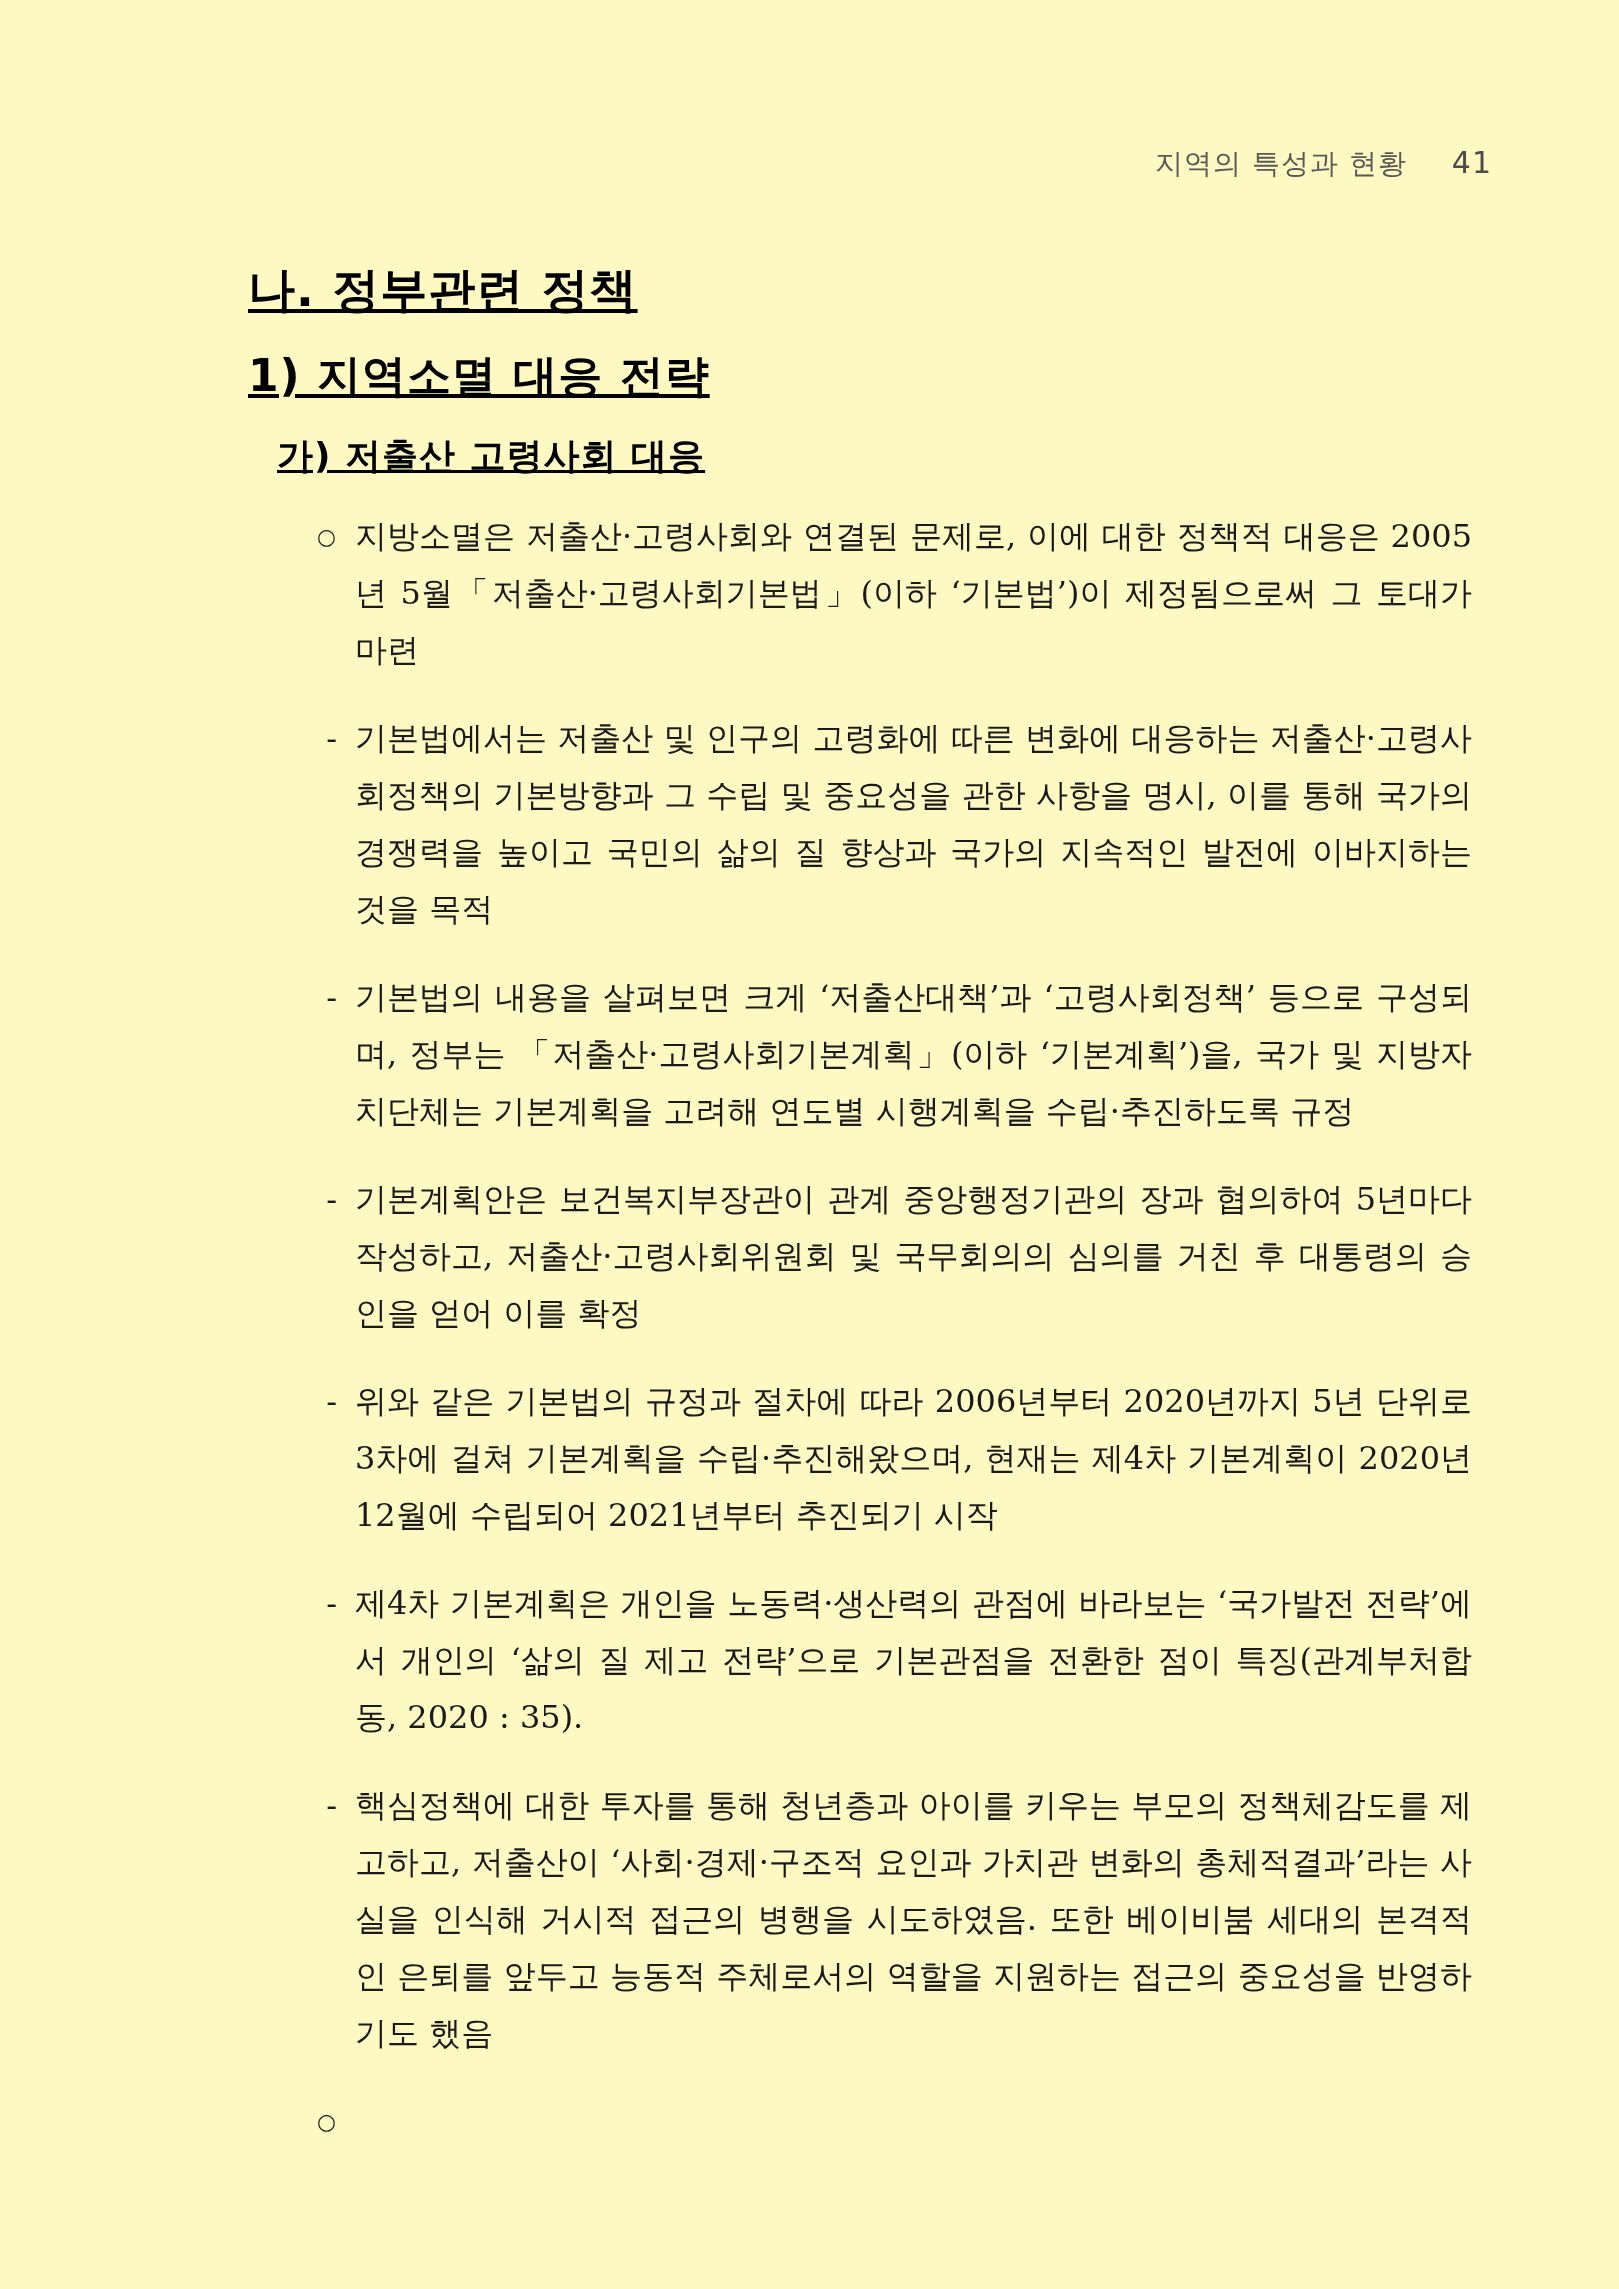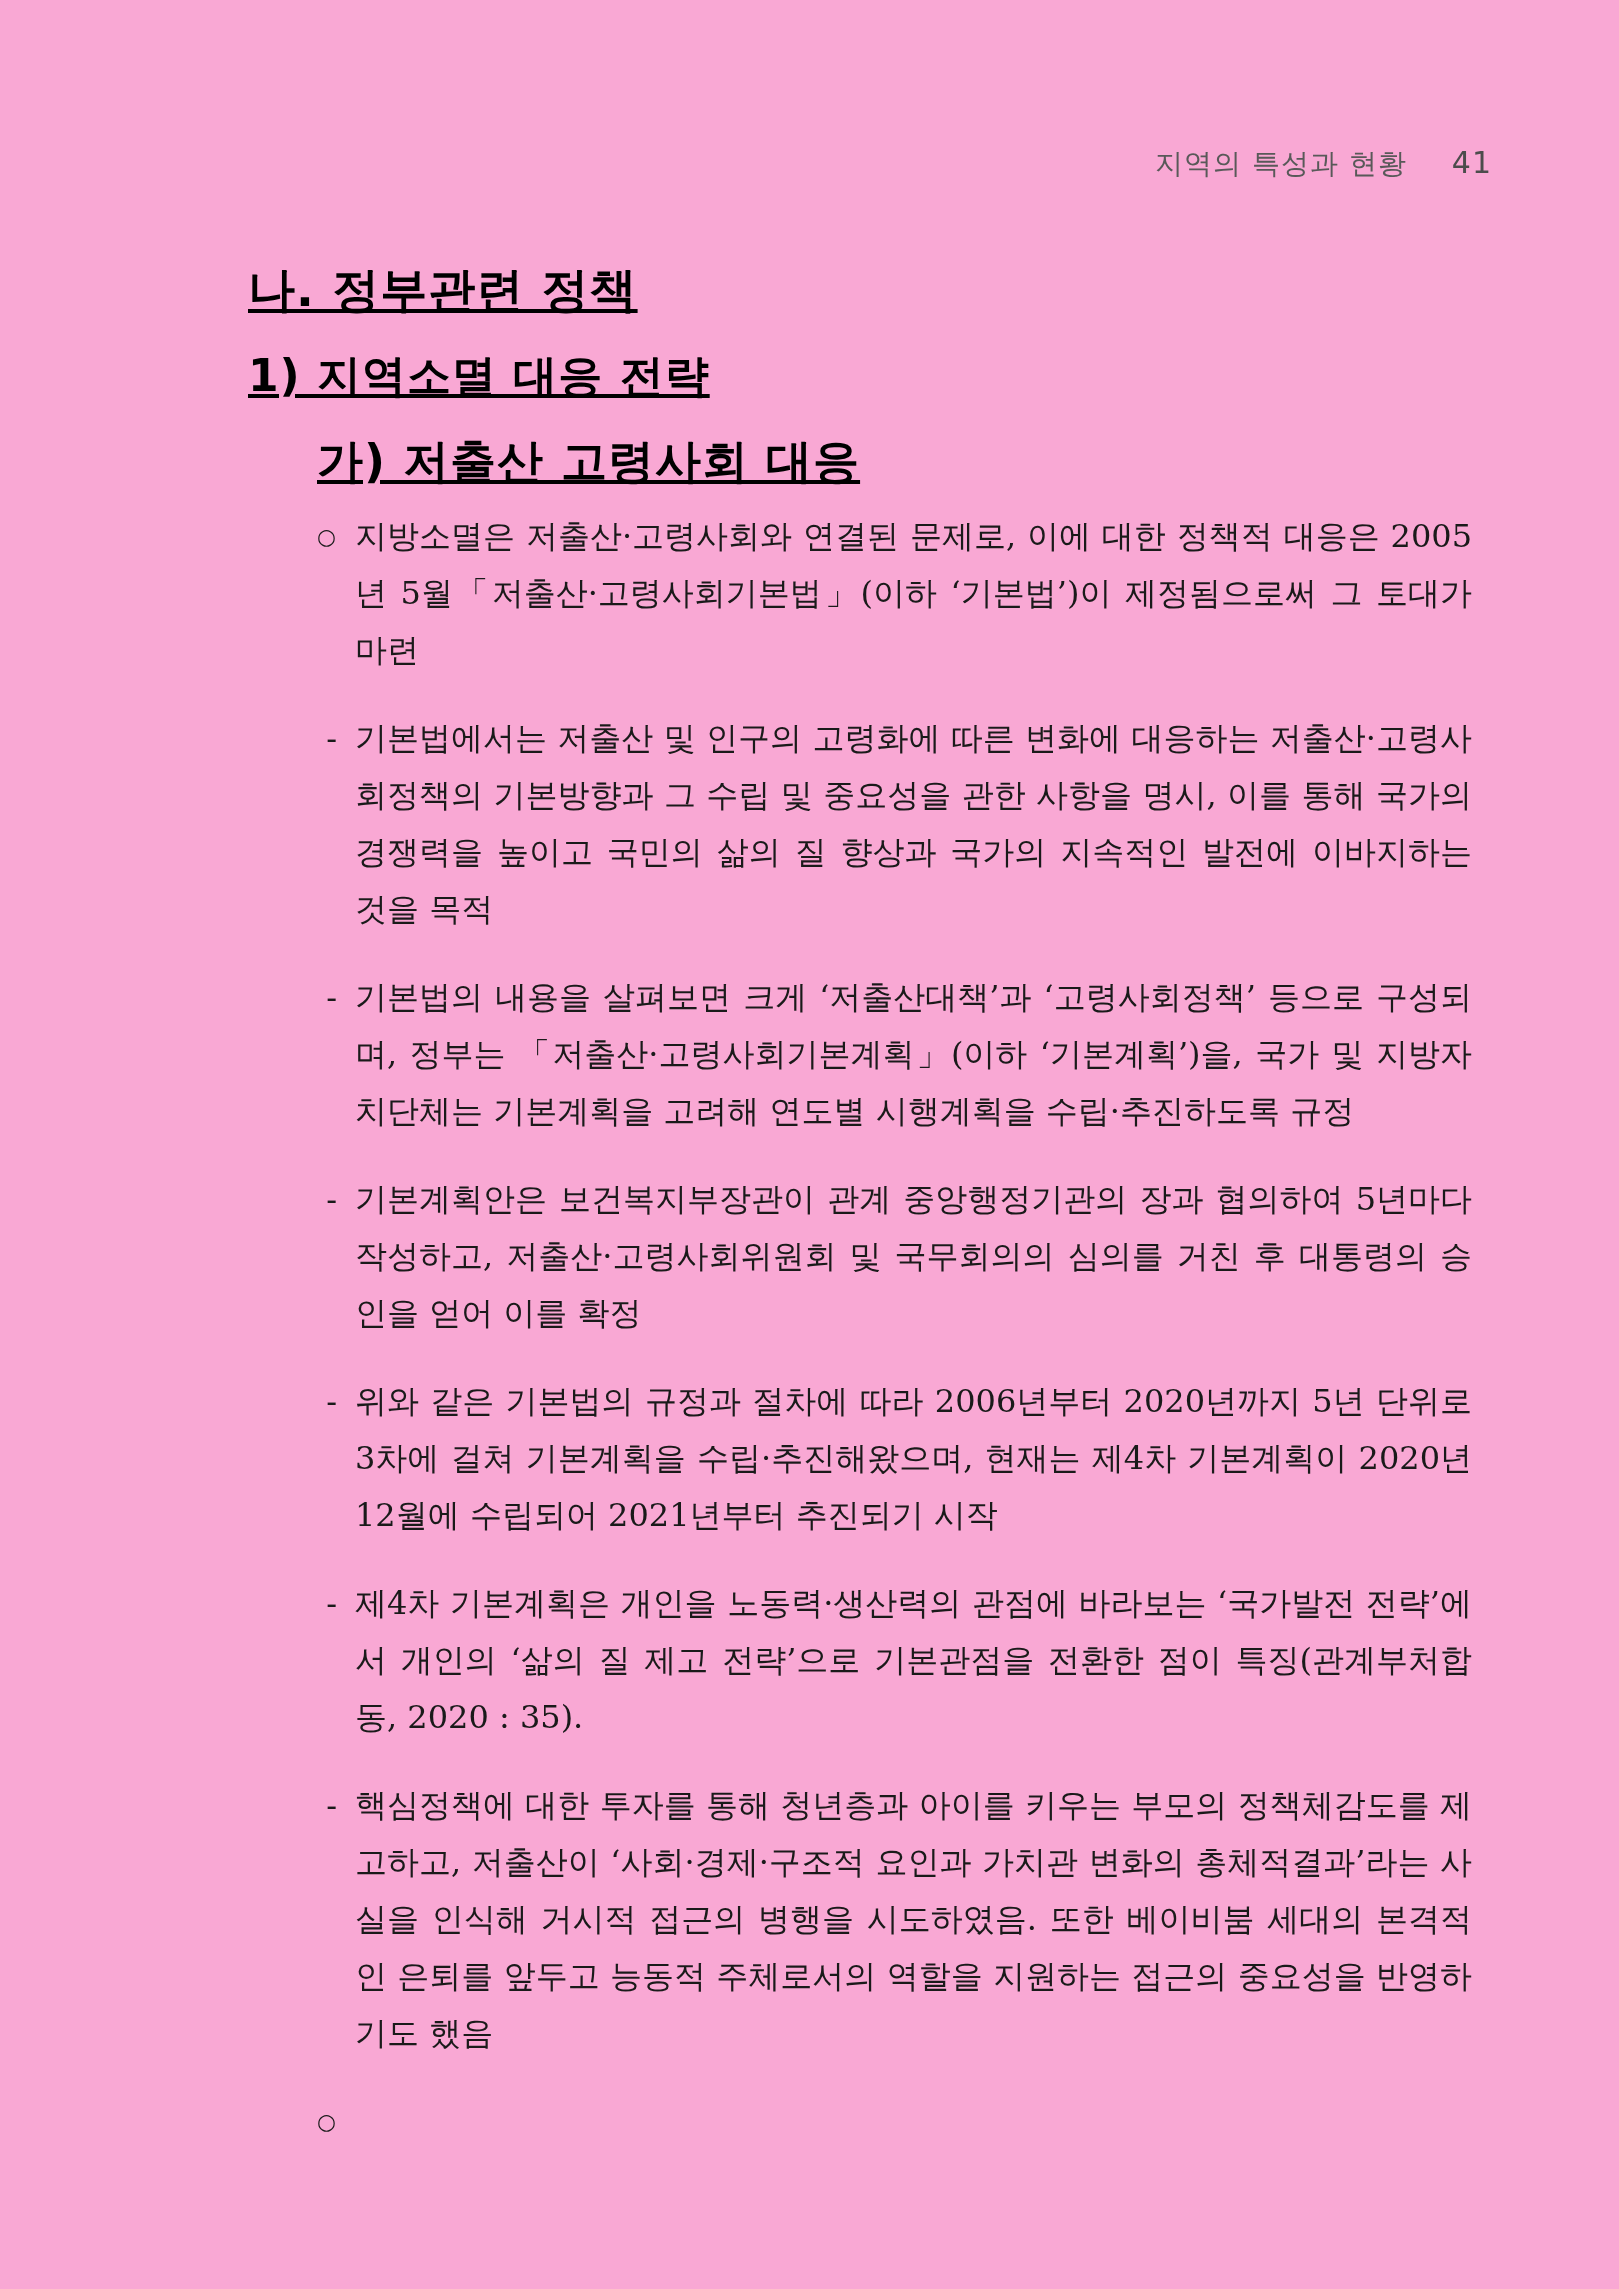--- a/index.html
+++ b/index.html
@@ -1,20 +1,20 @@
 <!DOCTYPE html>
 <html lang="ko"><head>
 <meta charset="utf-8">
 <style>
   html, body { margin: 0; padding: 0; background: #ffffff; }
   .page {
     position: relative;
     width: 1619px;
     height: 2290px;
-    background: #f9a8d4;
+    background: #fef9c3;
     color: #151515;
     font-family: "DejaVu Serif", serif;
     overflow: hidden;
   }
 
   
   .running-header {
     position: absolute;
     top: 145px;
     right: 127px;
@@ -39,21 +39,21 @@
     font-family: "DejaVu Sans", "Liberation Sans", sans-serif;
     font-weight: bold;
     color: #000000;
     line-height: 1.15;
     white-space: nowrap;
     letter-spacing: 1px;
     text-decoration: underline;
   }
   .h-l1 { top: 263px; left: 248px; font-size: 47px; }
   .h-l2 { top: 351px; left: 248px; font-size: 44px; }
-  .h-l3 { top: 435px; left: 277px; font-size: 46px; margin-left: 40px; }
+  .h-l3 { top: 435px; left: 277px; font-size: 36px; }
 
   
   .content {
     position: absolute;
     top: 508px;
     left: 355px;
     width: 1117px;
     font-size: 32px;
     line-height: 57px;
     text-align: justify;

